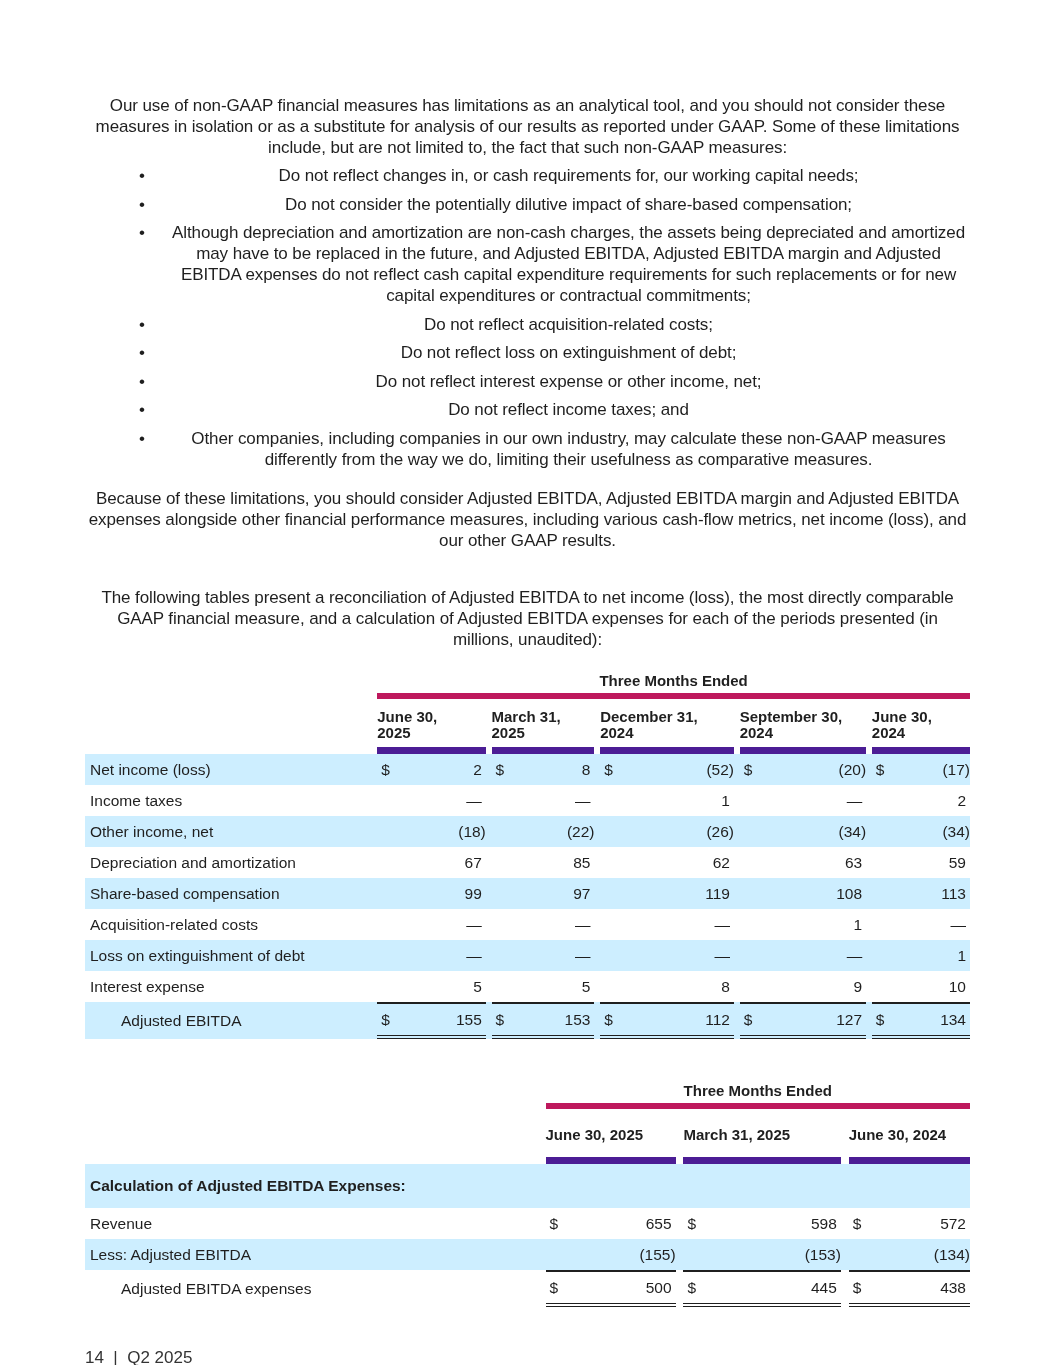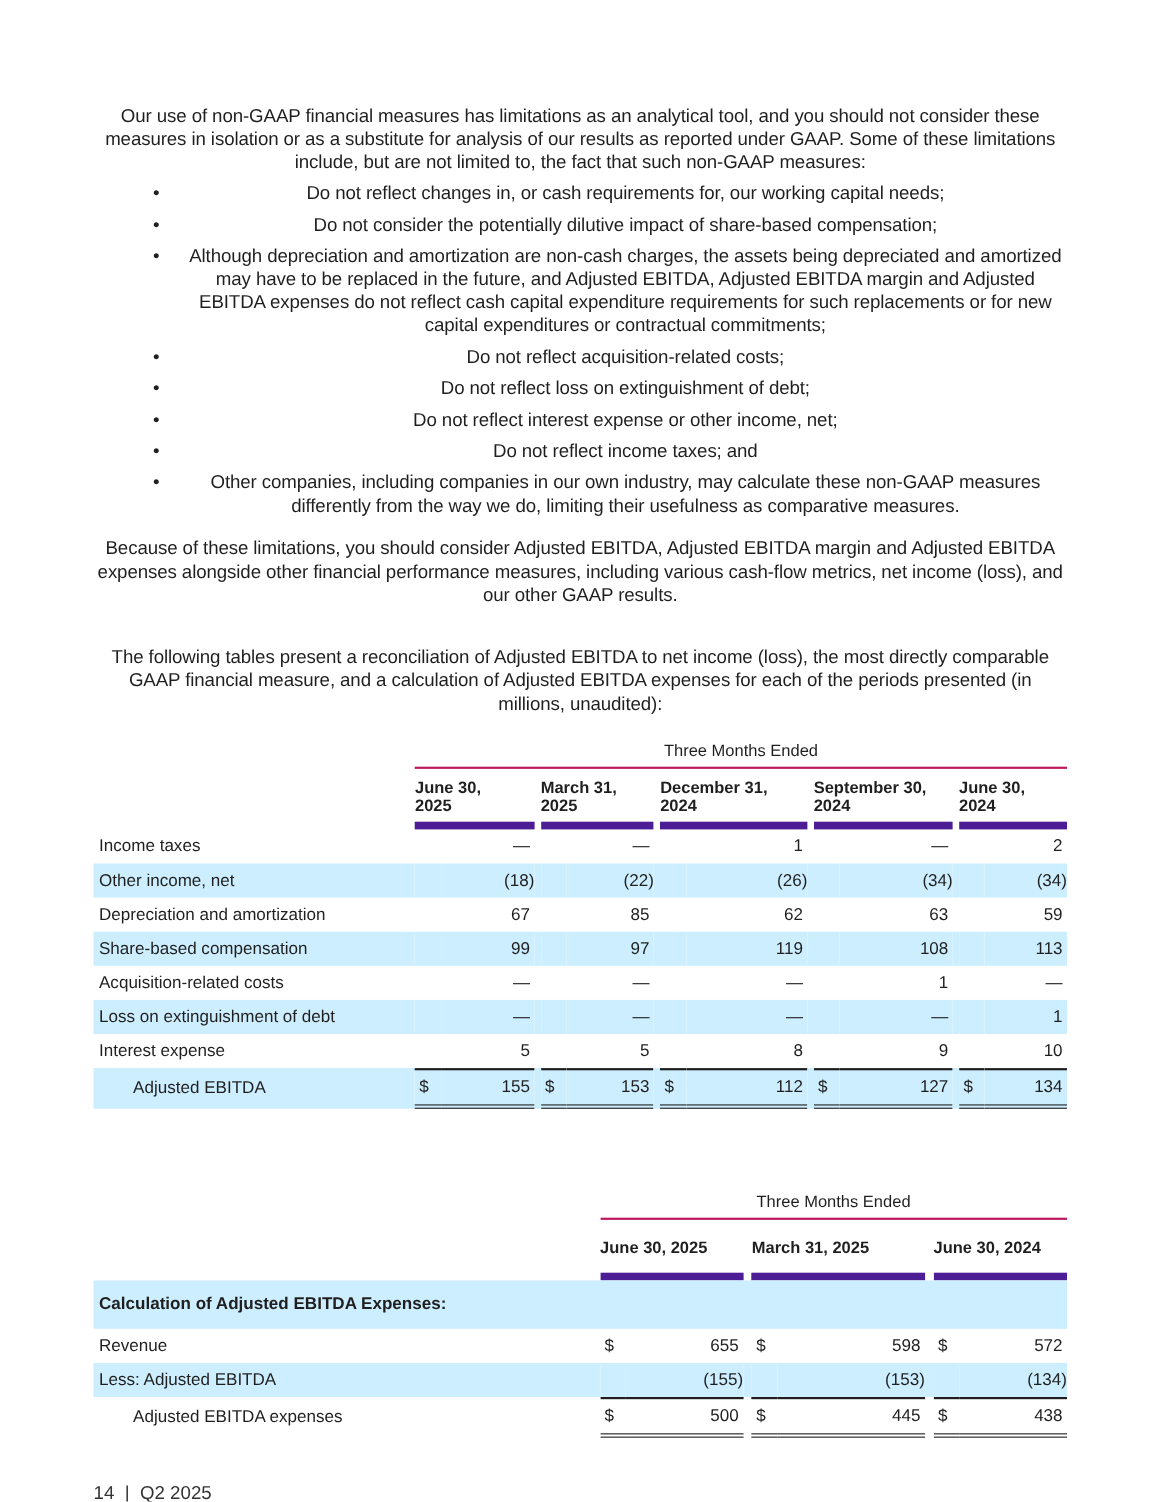--- a/index.html
+++ b/index.html
@@ -10,21 +10,21 @@
   ul.bullets li { position: relative; font-size: 17px; line-height: 21px; margin-bottom: 7.5px; padding-left: 0; letter-spacing: -0.1px; }
   ul.bullets li .dot { position: absolute; left: -28px; top: 0; }
   .p2 { margin-top: 18px !important; }
   .p3 { margin-top: 36px !important; }
 
   table.fin { border-collapse: separate; border-spacing: 0; width: 885px; font-size: 15.5px; }
   table.fin td, table.fin th { padding: 0; height: 31px; vertical-align: middle; }
   .t1 { position: absolute; left: 85px; top: 668px; }
   .t2 { position: absolute; left: 85px; top: 1078px; }
 
-  .hdr-group { font-weight: normal; text-align: center; font-size: 15px; border-bottom: 2px solid #be185d; height: 24px !important; }
+  .hdr-group { font-weight: bold; text-align: center; font-size: 15px; border-bottom: 6px solid #be185d; height: 24px !important; }
   .hdr-col { font-weight: bold; text-align: left; font-size: 15px; line-height: 16px; border-bottom: 7px solid #4c1d95; height: 44px !important; padding-top: 4px !important; }
   .gap { width: 6px; }
   tr.shade td { background: #cdeeff; }
   tr.shade td.gap { background: #cdeeff; }
   td.label { padding-left: 5px !important; white-space: nowrap; }
   td.label.indent { padding-left: 36px !important; }
   td.dollar { text-align: left; padding-left: 4px !important; width: 20px; }
   td.num { text-align: right; padding-right: 4px !important; }
   td.num.paren { padding-right: 0 !important; }
   .sum-top { border-top: 2px solid #1f1f1f; }
@@ -96,20 +96,37 @@
           <div>2024</div>
         </th>
         <th class="gap"></th>
         <th colspan="2" class="hdr-col">
           <div>June 30,</div>
           <div>2024</div>
         </th>
       </tr>
   </thead>
   <tbody id="t1-body">
+      <tr class="shade">
+        <td class="label">Net income (loss)</td>
+        <td class="dollar">$</td>
+        <td class="num">2</td>
+        <td class="gap"></td>
+        <td class="dollar">$</td>
+        <td class="num">8</td>
+        <td class="gap"></td>
+        <td class="dollar">$</td>
+        <td class="num paren">(52)</td>
+        <td class="gap"></td>
+        <td class="dollar">$</td>
+        <td class="num paren">(20)</td>
+        <td class="gap"></td>
+        <td class="dollar">$</td>
+        <td class="num paren">(17)</td>
+      </tr>
       <tr>
         <td class="label">Income taxes</td>
         <td class="dollar"></td>
         <td class="num">—</td>
         <td class="gap"></td>
         <td class="dollar"></td>
         <td class="num">—</td>
         <td class="gap"></td>
         <td class="dollar"></td>
         <td class="num">1</td>

